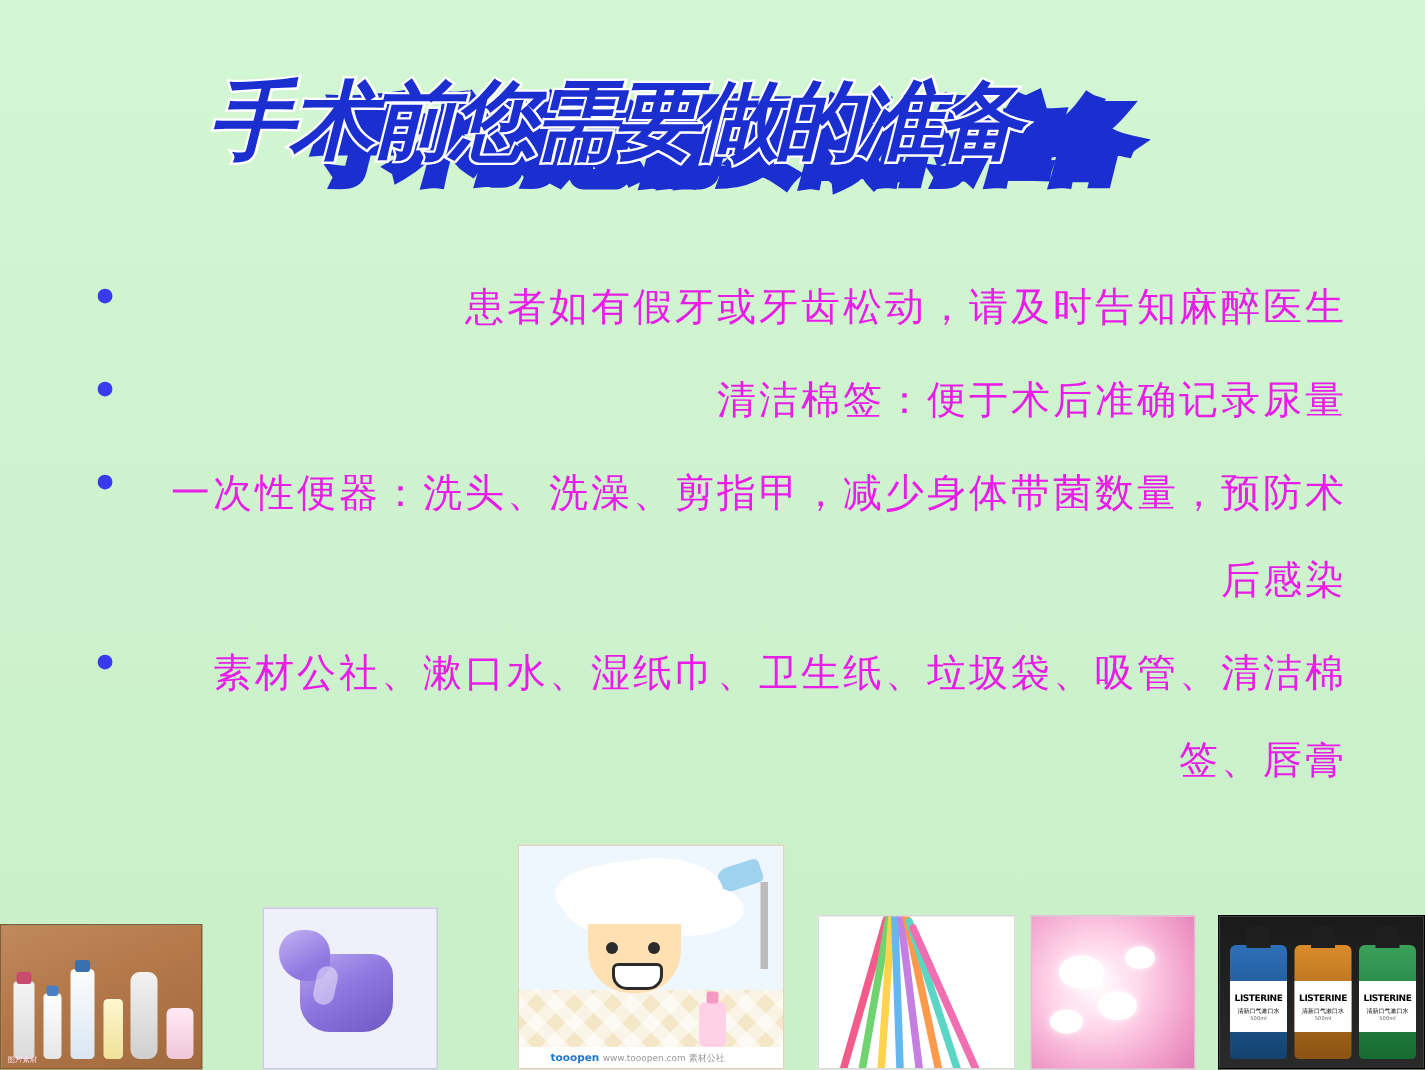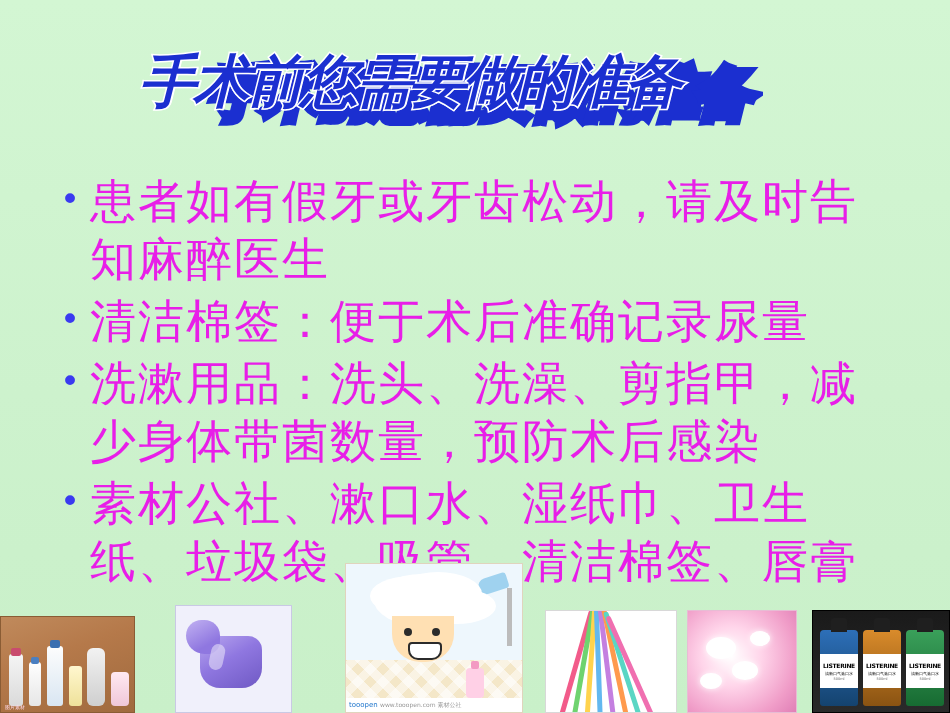--- a/index.html
+++ b/index.html
@@ -84,25 +84,25 @@
     color: #3a3af0;
     font-size: 34px;
     line-height: 46px;
     text-align: left;
     padding-left: 8px;
     box-sizing: border-box;
   }
   .bullet-text {
     flex: 1 1 auto;
     color: #e81ee8;
-    font-size: 46px;
+    font-size: 26px;
     line-height: 58px;
-    font-family: Liberation Mono, monospace;
+    font-family: Liberation Serif, serif;
     letter-spacing: 2px;
-    text-align: left;
+    text-align: right;
   }
   
   .pic-strip {
     position: absolute;
     left: 0;
     bottom: 0;
     width: 950px;
     height: 150px;
   }
   .pic {
@@ -190,21 +190,21 @@
   .p3-pipe{ position:absolute; right:10px; top:24px; width:5px; height:58px; background:#bcbcbc;}
   .p3-bottle{
     position:absolute; right:38px; bottom:14px; width:18px; height:30px;
     background:#ffd0e6; border-radius:4px;
   }
   .p3-bottle:before{content:"";position:absolute;left:5px;top:-7px;width:8px;height:8px;background:#f39ac3;border-radius:2px;}
   .p3-footer{
     position:absolute; left:0; bottom:0; width:100%; height:14px;
     background:#ffffff; font-size:7px; color:#555; line-height:14px;
   }
-  .p3-footer .brand{ color:#2277cc; font-weight:normal; padding-left:3px;}
+  .p3-footer .brand{ color:#2277cc; font-weight:bold; padding-left:21px;}
   .p3-footer .tiny{ color:#999; font-size:6px;}
   
   .pic4 {
     left: 545px; top: 47px; width: 132px; height: 103px;
     background: #ffffff;
     border: 1px solid #d8d8d8;
   }
   .straw {
     position:absolute; width:5px; height:120px; bottom:-14px;
     border-radius:3px; transform-origin: bottom center;
@@ -261,21 +261,21 @@
       <div class="bullet-text">患者如有假牙或牙齿松动，请及时告知麻醉医生</div>
     </div>
 
     <div class="bullet-row">
       <div class="bullet-dot">•</div>
       <div class="bullet-text">清洁棉签：便于术后准确记录尿量</div>
     </div>
 
     <div class="bullet-row">
       <div class="bullet-dot">•</div>
-      <div class="bullet-text">洗漱用品：洗头、洗澡、剪指甲，减少身体带菌数量，预防术后感染</div>
+      <div class="bullet-text">一次性便器：洗头、洗澡、剪指甲，减少身体带菌数量，预防术后感染</div>
     </div>
 
     <div class="bullet-row">
       <div class="bullet-dot">•</div>
       <div class="bullet-text">素材公社、漱口水、湿纸巾、卫生纸、垃圾袋、吸管、清洁棉签、唇膏</div>
     </div>
 
   </div>
 
   <div class="pic-strip">

